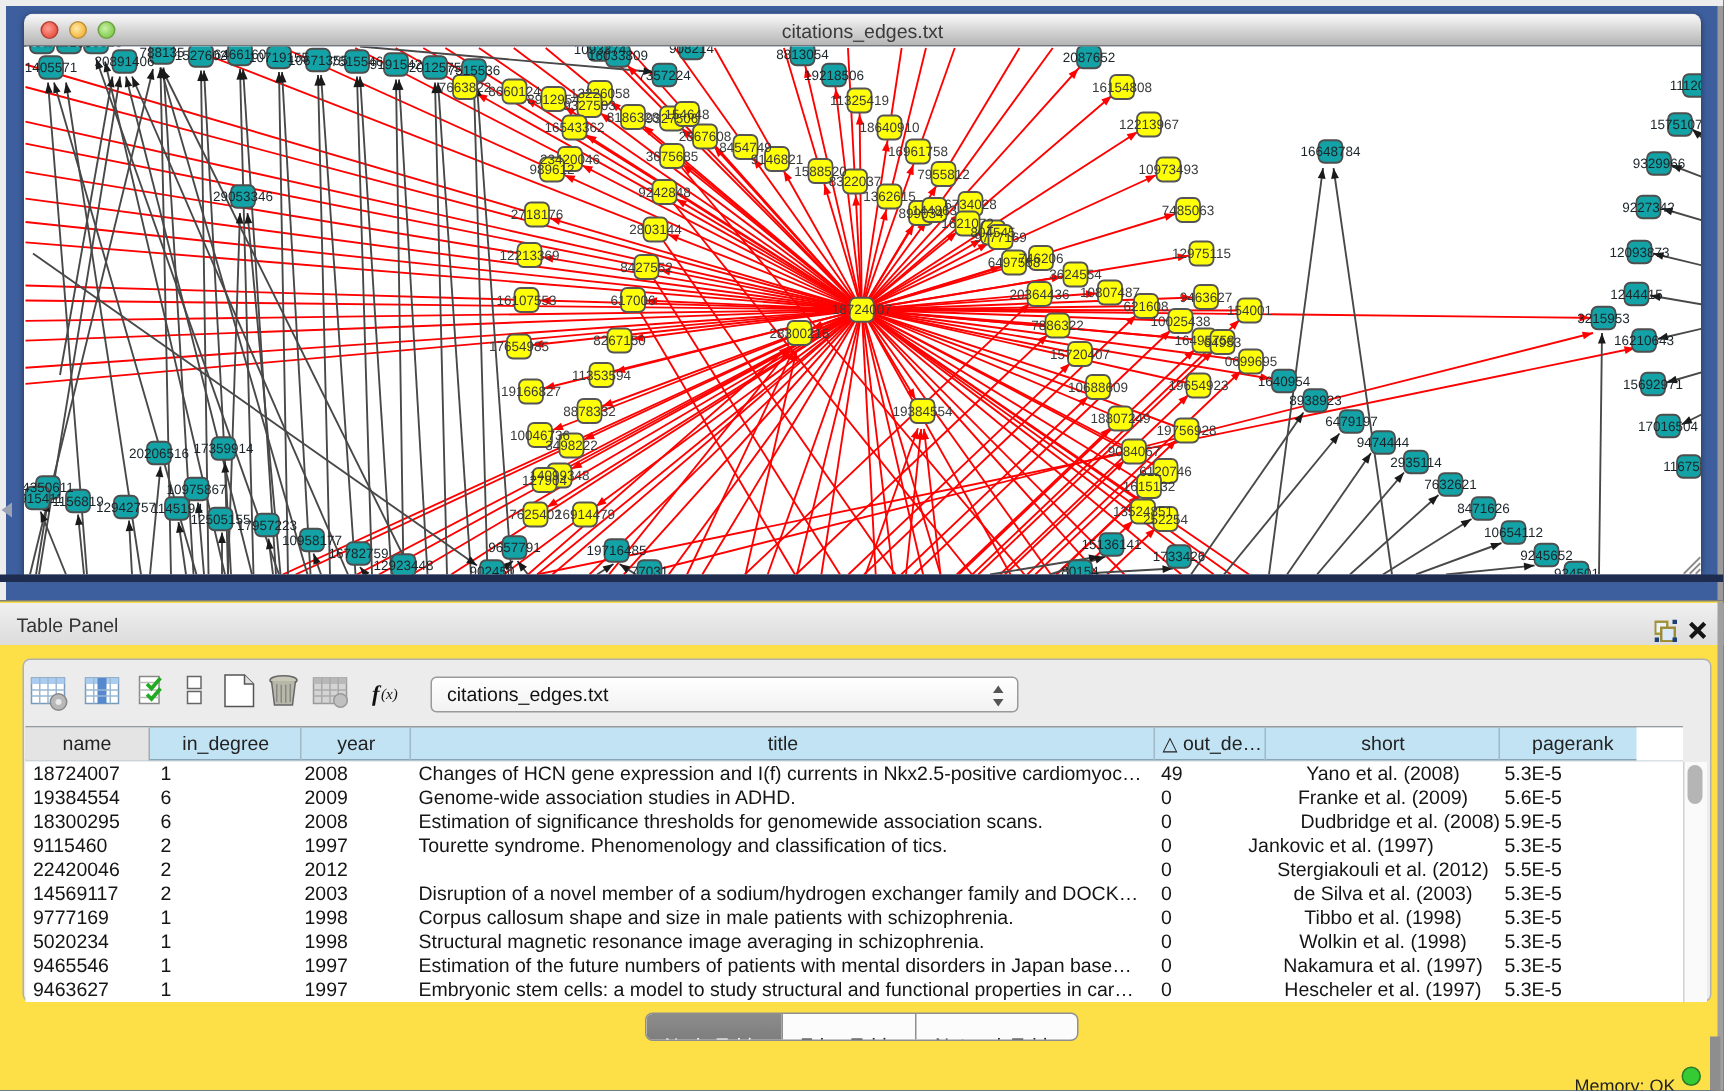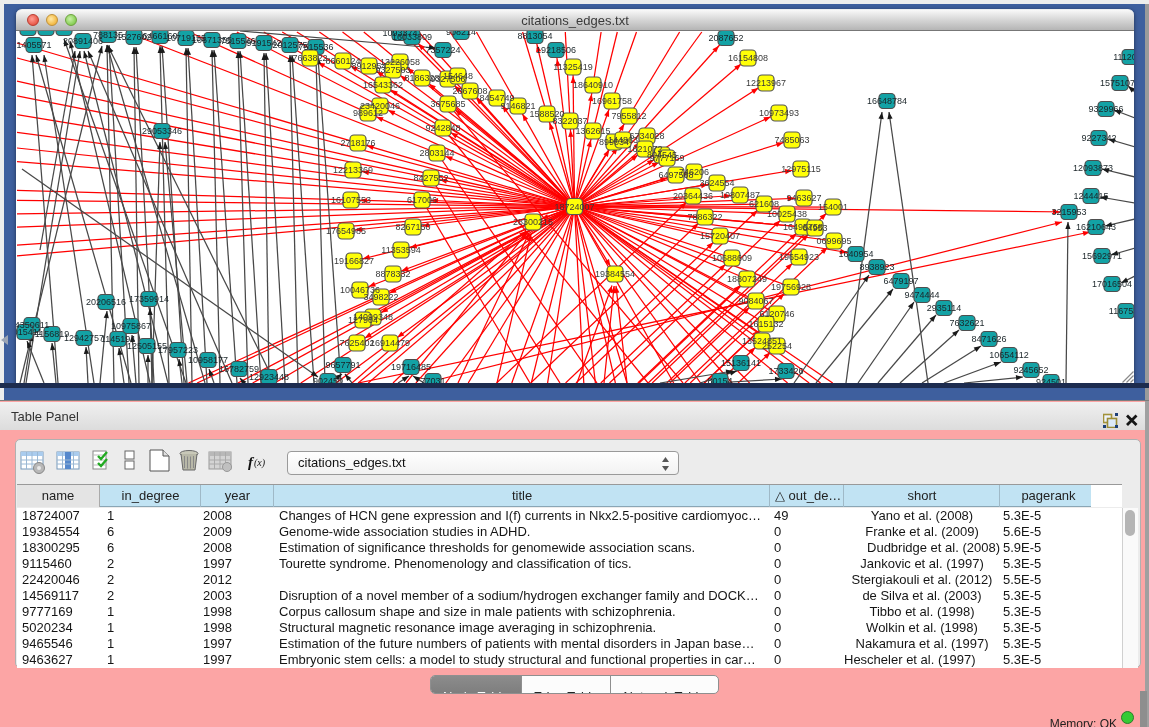--- a/index.html
+++ b/index.html
@@ -1,20 +1,20 @@
 <!DOCTYPE html>
 <html><head><meta charset="utf-8"><style>
 * {margin:0;padding:0;box-sizing:border-box}
 body {width:1149px;height:727px;position:relative;overflow:hidden;background:#3e5f9e;font-family:"Liberation Sans",sans-serif}
 .abs {position:absolute}
 .gwin {position:absolute;left:16px;top:9px;width:1118px;height:374px;border-radius:6px 6px 0 0;box-shadow:0 1px 4px rgba(0,0,0,.5)}
 .titlebar {position:absolute;left:0;top:0;width:100%;height:22px;border-radius:6px 6px 0 0;background:linear-gradient(#f8f8f8,#d2d2d2 55%,#b5b5b5);border-bottom:1px solid #777;border-top:1px solid #eee}
 .tl {position:absolute;top:5px;width:12px;height:12px;border-radius:50%;}
 .title {position:absolute;top:4px;width:100%;text-align:center;font-size:13px;color:#3a3a3a}
-.panel {position:absolute;left:0;top:400px;width:1149px;height:327px;background:#fca5a5;border-top:1px solid #7d7d7d}
+.panel {position:absolute;left:0;top:400px;width:1149px;height:327px;background:#fde047;border-top:1px solid #7d7d7d}
 .phead {position:absolute;left:0;top:1px;width:1149px;height:28px;background:linear-gradient(#f0f0f0,#dcdcdc)}
 .container {position:absolute;left:15px;top:38px;width:1126px;height:229px;background:#ececec;border:1px solid #b0b0b0;border-radius:5px}
 .combo {position:absolute;left:287px;top:50px;width:392px;height:24px;background:linear-gradient(#ffffff,#f2f2f2);border:1px solid #9a9a9a;border-radius:4px;font-size:13px;color:#111;line-height:22px;padding-left:10px}
 .thead {position:absolute;left:17px;top:83px;width:1105px;height:23px;background:#c1e3f3;border-top:1px solid #999;border-bottom:1px solid #8aa6b5}
 .hcell {position:absolute;top:0;height:22px;border-right:1px solid #9fb9c7;font-size:13px;color:#222;text-align:center;line-height:22px}
 .twhite {position:absolute;left:17px;top:107px;width:1105px;height:160px;background:#fff}
 .trow {position:absolute;left:0;width:1135px;height:16px;font-size:13px;color:#151515}
 .trow span {position:absolute;top:0;white-space:nowrap}
 .tabs {position:absolute;left:430px;top:274px;height:19px;border:1px solid #8f8f8f;border-radius:5px;overflow:hidden;display:flex;background:#fcfcfc}
 .tab {font-size:13px;color:#222;line-height:17px;padding:12px 12px;border-right:1px solid #8f8f8f}
@@ -786,21 +786,21 @@
       <span style="left:774px">0</span>
 <span style="left:844px;width:156px;text-align:right">Dudbridge et al. (2008)</span>
       <span style="left:1003px">5.9E-5</span>
     </div>
     <div class="trow" style="top:155px">
 <span style="left:22px">9115460</span>
       <span style="left:107px">2</span>
       <span style="left:203px">1997</span>
 <span style="left:279px">Tourette syndrome. Phenomenology and classification of tics.</span>
       <span style="left:774px">0</span>
-<span style="left:844px;width:156px;text-align:center">Jankovic et al. (1997)</span>
+<span style="left:816px;width:156px;text-align:center">Jankovic et al. (1997)</span>
       <span style="left:1003px">5.3E-5</span>
     </div>
     <div class="trow" style="top:171px">
 <span style="left:22px">22420046</span>
       <span style="left:107px">2</span>
       <span style="left:203px">2012</span>
       <span style="left:774px">0</span>
 <span style="left:844px;width:156px;text-align:center">Stergiakouli et al. (2012)</span>
       <span style="left:1003px">5.5E-5</span>
     </div>
@@ -839,21 +839,21 @@
       <span style="left:774px">0</span>
 <span style="left:844px;width:156px;text-align:center">Nakamura et al. (1997)</span>
       <span style="left:1003px">5.3E-5</span>
     </div>
     <div class="trow" style="top:251px">
 <span style="left:22px">9463627</span>
       <span style="left:107px">1</span>
       <span style="left:203px">1997</span>
 <span style="left:279px">Embryonic stem cells: a model to study structural and functional properties in car…</span>
       <span style="left:774px">0</span>
-<span style="left:844px;width:156px;">Hescheler et al. (1997)</span>
+<span style="left:844px;width:156px;text-align:center">Hescheler et al. (1997)</span>
       <span style="left:1003px">5.3E-5</span>
     </div>
 <div class="abs" style="left:1122px;top:107px;width:16px;height:160px;background:#fafafa;border-left:1px solid #d0d0d0">
 <div style="position:absolute;left:2px;top:2px;width:10px;height:26px;background:#b5b5b5;border-radius:5px"></div>
     </div>
 <div class="tabs">
 <div class="tab tabsel">Node Table</div>
       <div class="tab">Edge Table</div>
       <div class="tab" style="border-right:none">Network Table</div>
 </div>

